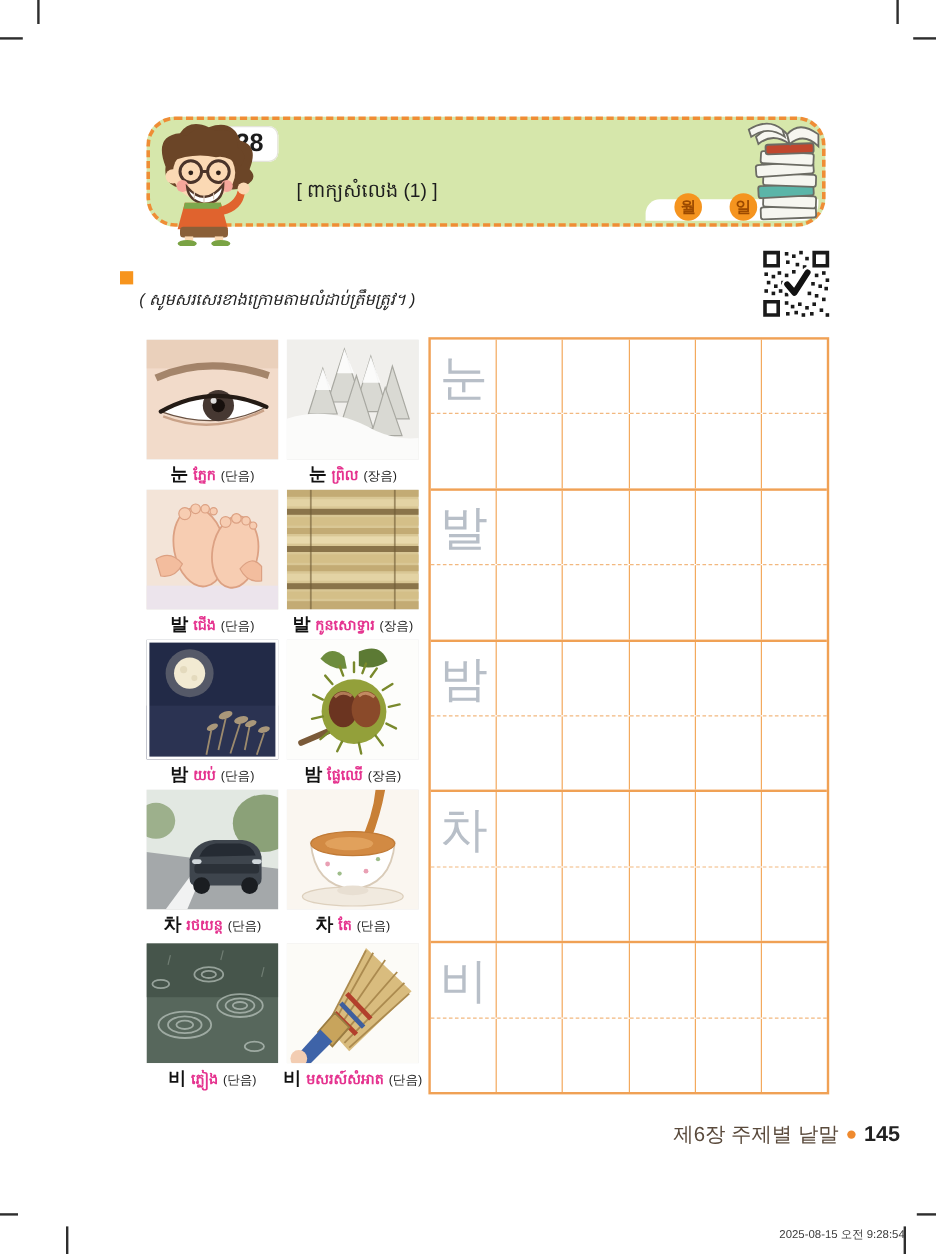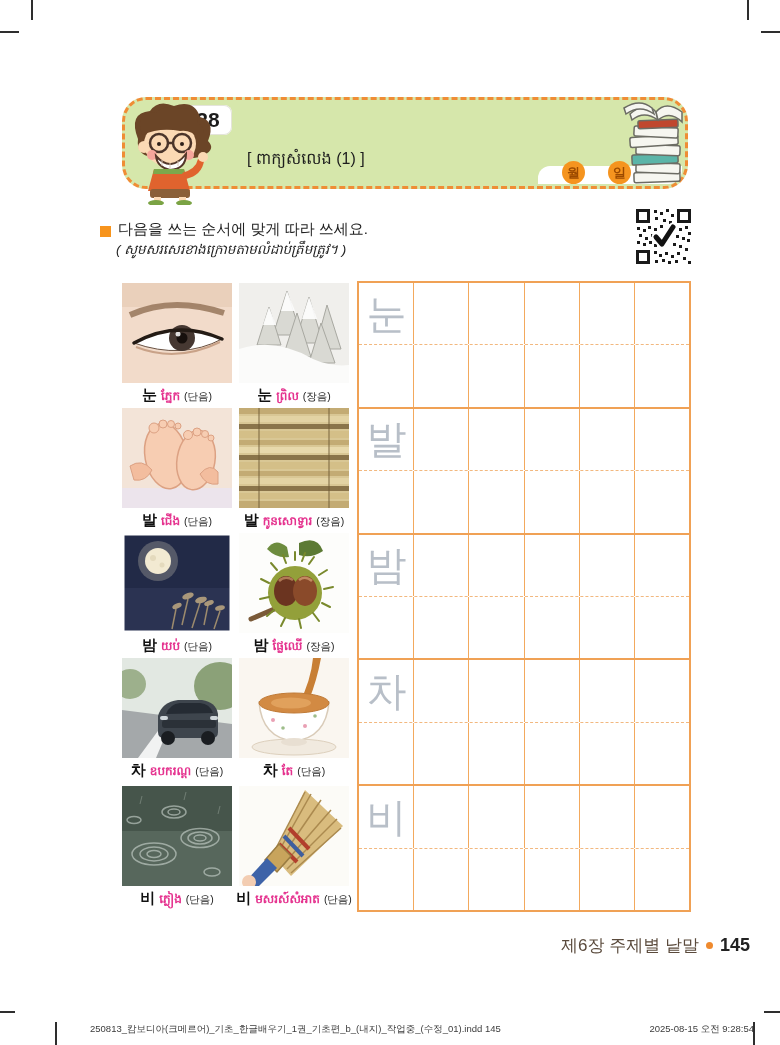--- a/index.html
+++ b/index.html
@@ -127,21 +127,20 @@
         <rect x="16" y="31" width="44" height="10" rx="2" transform="rotate(3 38 36)"></rect>
         <rect x="20" y="24" width="40" height="8" rx="2" fill="#c0472e" transform="rotate(-2 40 28)"></rect>
         <path d="M12 18 Q28 4 38 16 L40 24 Q26 14 14 24 Z"></path>
         <path d="M64 16 Q48 4 38 16 L40 24 Q52 14 64 26 Z"></path>
         <path d="M6 12 Q22 2 34 12 L36 18 Q22 8 8 18 Z"></path>
       </g>
     </svg>
   </div>
 
   <div id="instr-bullet" class="abs"></div>
-  <div id="instr-ko" class="abs">다음을 쓰는 순서에 맞게 따라 쓰세요.</div>
   <div id="instr-km" class="abs">( សូមសរសេរខាងក្រោមតាមលំដាប់ត្រឹមត្រូវ។ )</div>
 
   <div id="qr-wrap" class="abs">
     <svg width="57" height="57" viewBox="0 0 57 57">
       <rect width="57" height="57" fill="#ffffff"></rect>
       <g fill="#1a1a1a">
         <path d="M1 1h14v14H1zM4 4h8v8H4z" fill-rule="evenodd"></path>
         <path d="M42 1h14v14H42zM45 4h8v8H45z" fill-rule="evenodd"></path>
         <path d="M1 42h14v14H1zM4 45h8v8H4z" fill-rule="evenodd"></path>
         <rect x="19" y="2" width="3" height="3"></rect>
@@ -382,21 +381,21 @@
           <rect x="40" y="62" width="54" height="8" rx="3" fill="#2b3138"></rect>
           <circle cx="46" cy="80" r="7" fill="#1a1d21"></circle>
             <circle cx="86" cy="80" r="7" fill="#1a1d21"></circle>
           <rect x="38" y="58" width="8" height="4" rx="2" fill="#cfd6da"></rect>
             <rect x="88" y="58" width="8" height="4" rx="2" fill="#cfd6da"></rect>
         </g>
       </svg>
     </div>
     <div class="caption">
       <span class="kor">차</span>
-      <span class="khm">ឧបករណ្ត</span>
+      <span class="khm">រថយន្ត</span>
       <span class="snd">(단음)</span>
     </div>
   </div>
 
   <div class="card" style="left:238px;top:658px;">
     <div class="photo">
       <svg width="110" height="100" viewBox="0 0 110 100">
         <rect width="110" height="100" fill="#faf6f0"></rect>
         <ellipse cx="55" cy="89" rx="42" ry="8" fill="#f1eadf" stroke="#ddd0bd" stroke-width="1"></ellipse>
         <path d="M82 0 Q78 22 70 42 L60 46 Q72 22 74 0 Z" fill="#c87f35"></path>
@@ -575,16 +574,15 @@
         </div>
       </div>
   </div>
 
   <div id="footer" class="abs">
     <span class="chap">제6장 주제별 낱말</span>
     <span class="dot"></span>
     <span class="pnum">145</span>
   </div>
 
-  <div id="print-left" class="printinfo">250813_캄보디아(크메르어)_기초_한글배우기_1권_기초편_b_(내지)_작업중_(수정_01).indd   145</div>
   <div id="print-right" class="printinfo">2025-08-15   오전 9:28:54</div>
 
 </div>
 
 </body></html>

